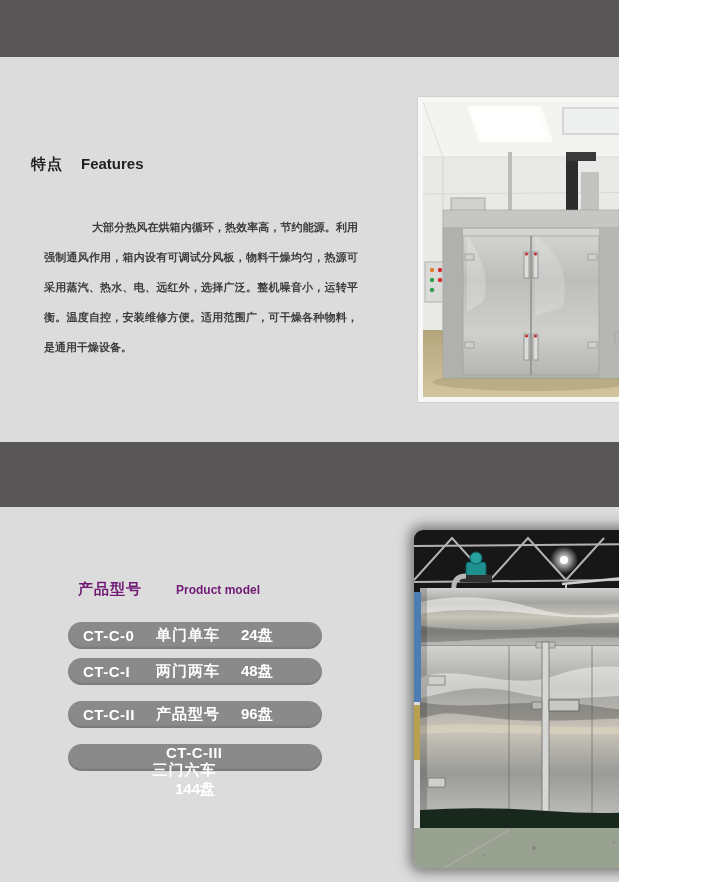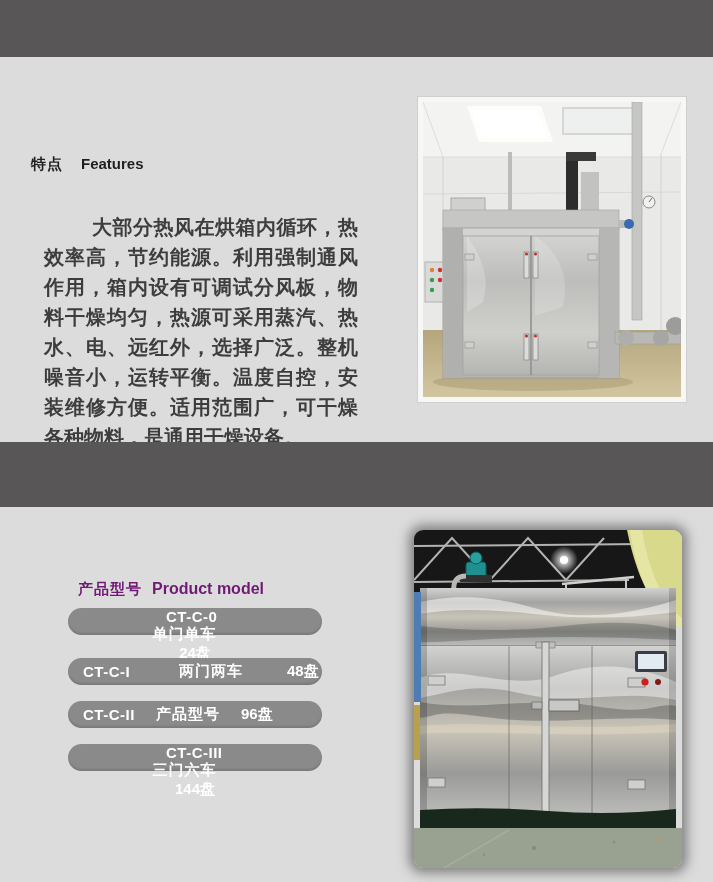--- a/index.html
+++ b/index.html
@@ -1,47 +1,47 @@
 <!DOCTYPE html>
 <html><head>
 <meta charset="utf-8">
 <style>
   html,body{margin:0;padding:0;}
   body{font-family:"Liberation Sans","DejaVu Sans",sans-serif;}
-  #page{position:relative;width:713px;height:882px;background:#dcdcdc;overflow:hidden;}
+  #page{position:relative;width:619px;height:882px;background:#dcdcdc;overflow:hidden;}
 
   .band{position:absolute;left:0;width:713px;background:#585656;}
   #top-bar{top:0;height:57px;}
   #mid-band{top:442px;height:65px;}
 
   
   #features-heading{position:absolute;left:31px;top:155px;display:flex;align-items:baseline;color:#1f1f1f;}
   #features-heading .zh{font-size:15px;font-weight:bold;letter-spacing:1px;}
   #features-heading .en{font-size:15px;font-weight:bold;margin-left:18px;text-align:center;}
   #features-paragraph{position:absolute;left:44px;top:212px;width:314px;
-    font-size:20px;font-weight:600;color:#3d3d3d;line-height:30px;
+    font-size:11px;font-weight:600;color:#3d3d3d;line-height:30px;
     text-indent:48px;text-align:justify;}
 
   
   #photo-top{position:absolute;left:417px;top:96px;width:270px;height:307px;
     background:#f7f7f5;border:1px solid #cfcfcd;box-sizing:border-box;padding:5px;}
   #photo-top svg{display:block;width:100%;height:100%;}
 
   
   #model-heading{position:absolute;left:78px;top:580px;display:flex;align-items:baseline;color:#701a75;}
   #model-heading .zh{font-size:15px;font-weight:bold;letter-spacing:1px;}
-  #model-heading .en{font-size:16px;font-weight:bold;margin-left:10px;}
+  #model-heading .en{font-size:12px;font-weight:bold;margin-left:34px;}
 
   .pill{position:absolute;left:68px;width:254px;height:27px;border-radius:14px;
     background:#8a8a8a;color:#ffffff;display:flex;align-items:center;
     font-size:15px;font-weight:bold;box-shadow:inset 0 -2px 2px rgba(0,0,0,0.12);}
   .pill .model{width:73px;padding-left:15px;letter-spacing:0.5px;}
   .pill .config{width:85px;letter-spacing:1px;}
   .pill .trays{flex:1;}
-  #pill-0{top:608px;flex-direction:column;} #pill-1{top:658px;gap:23px;} #pill-2{top:701px;}
+  #pill-0{top:622px;} #pill-1{top:658px;} #pill-2{top:701px;}
   #pill-3{top:744px;flex-direction:column;} #pill-4{top:787px;}
 
   
   #photo-bottom{position:absolute;left:414px;top:530px;width:268px;height:338px;
     border-radius:9px;overflow:hidden;box-shadow:0 0 12px 5px rgba(55,55,55,0.55);}
   #photo-bottom svg{display:block;width:100%;height:100%;}
 </style>
 </head>
 <body>
 

